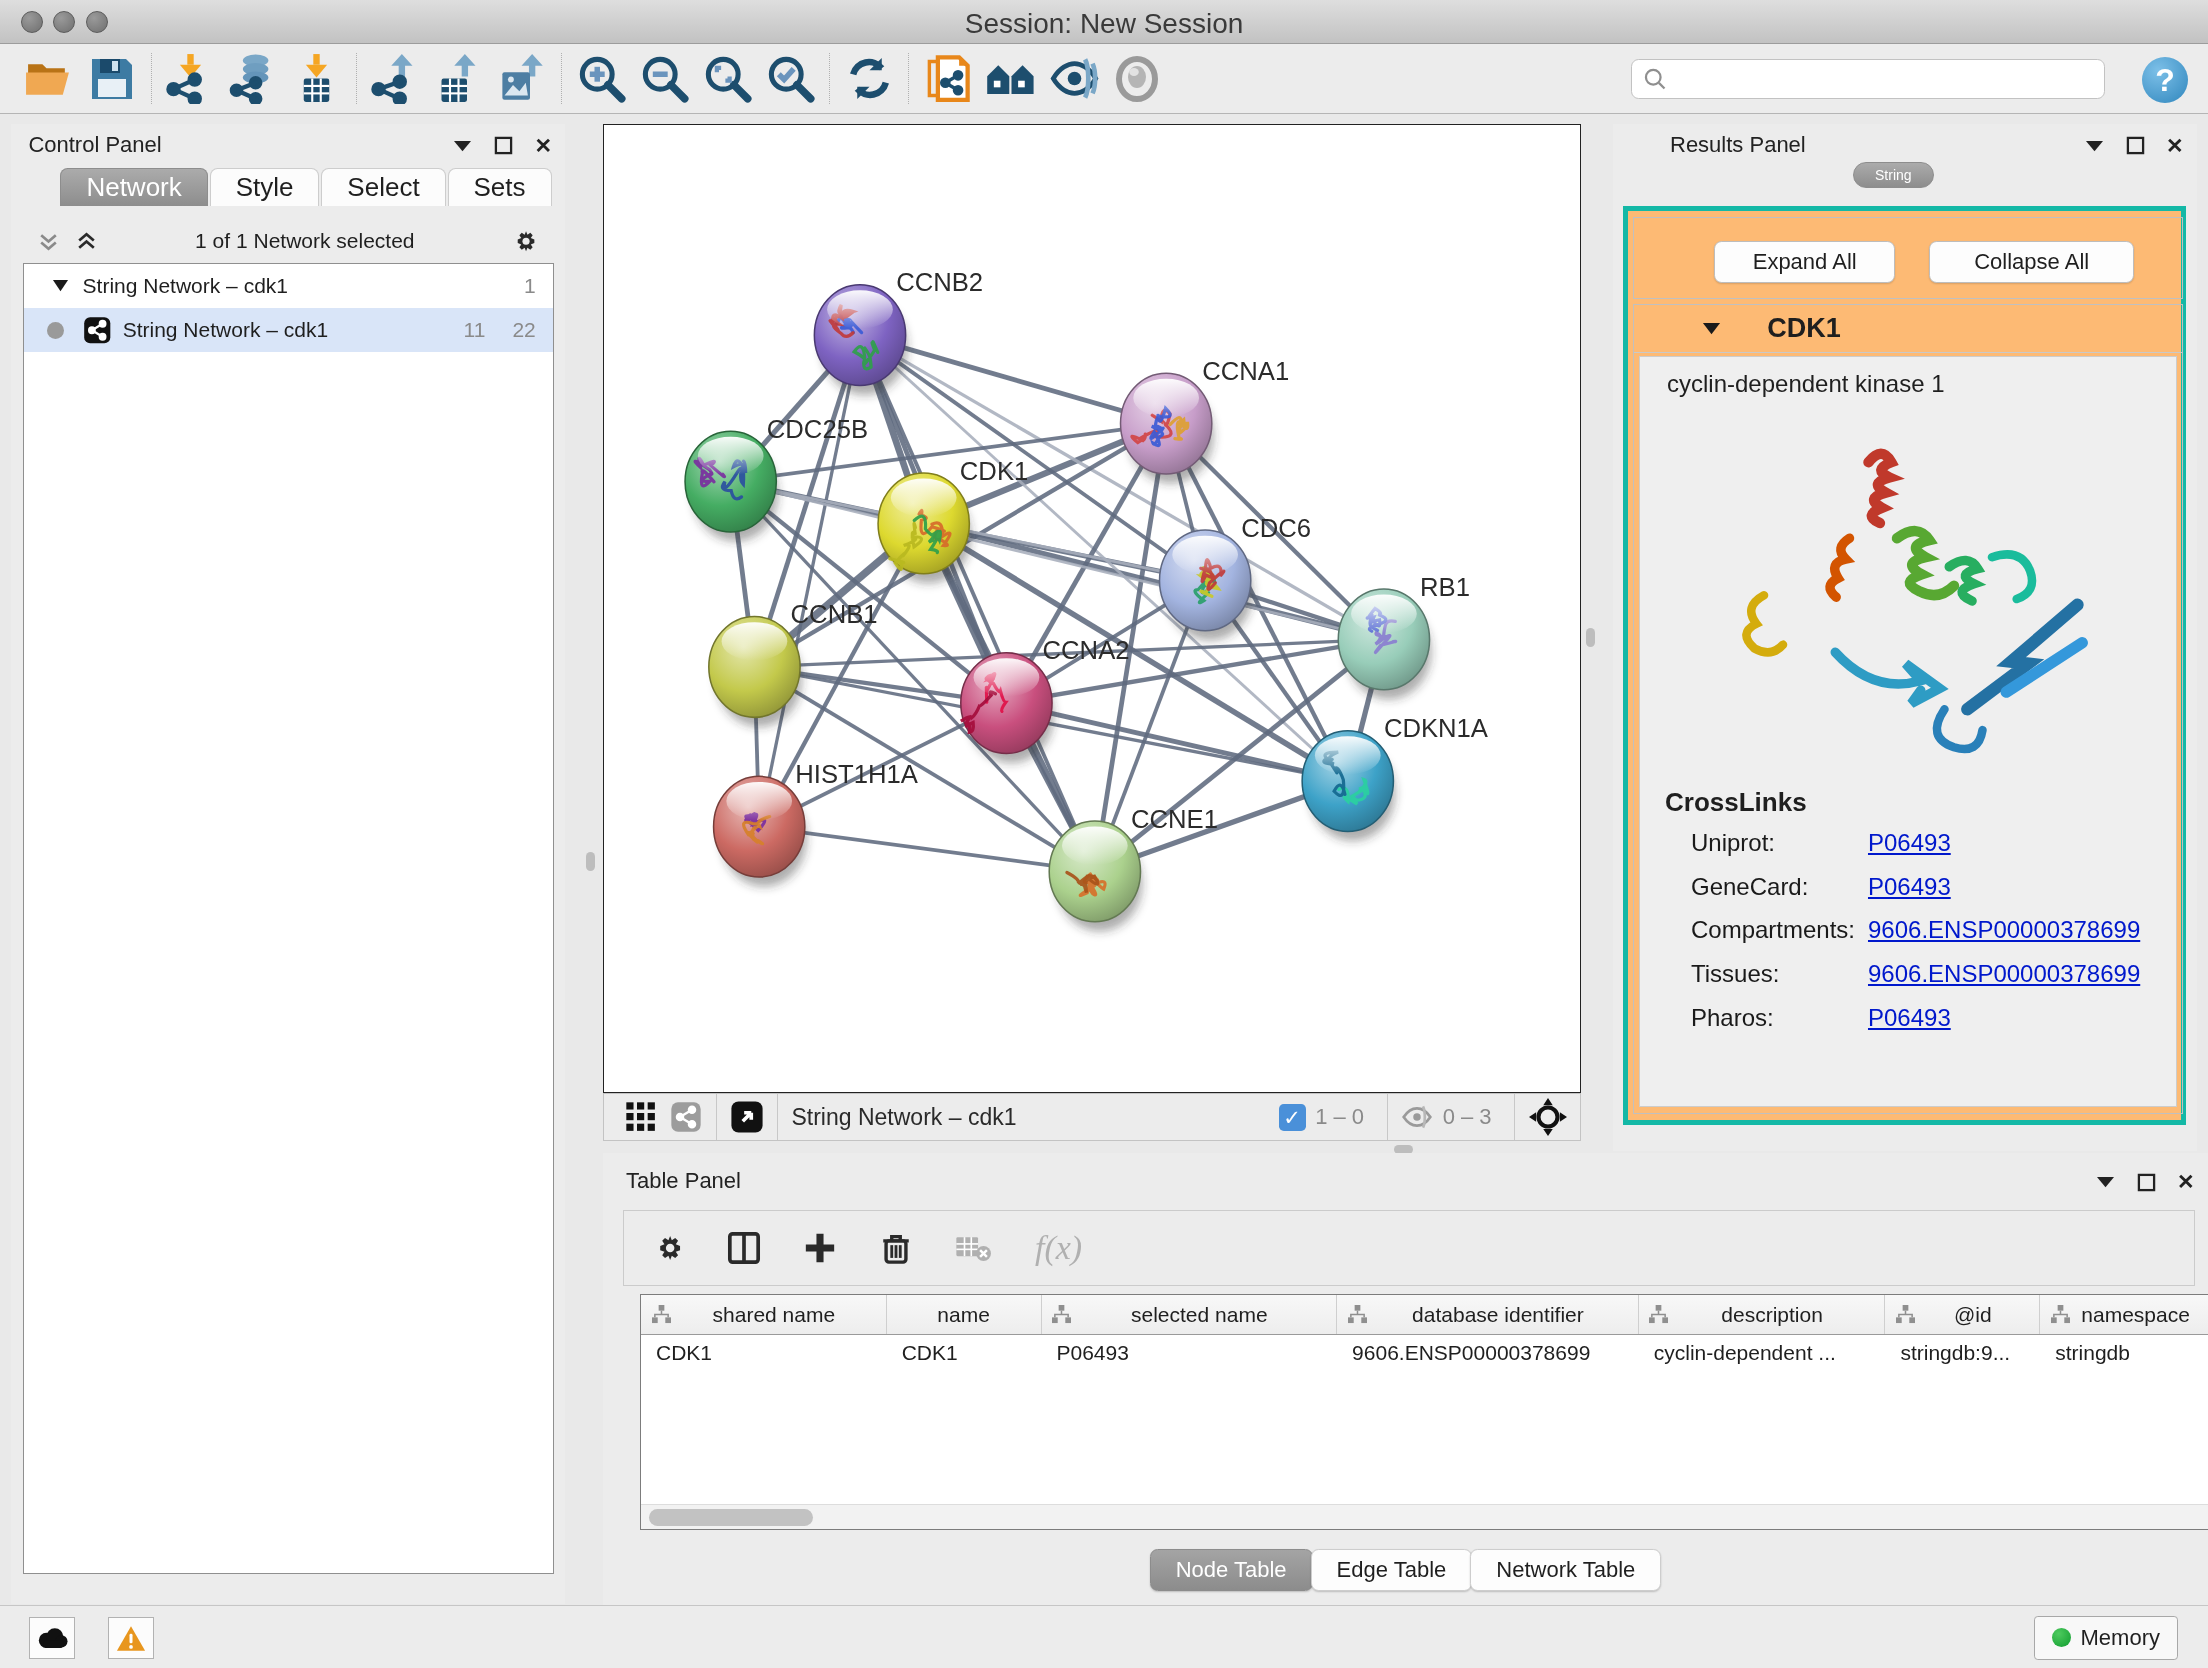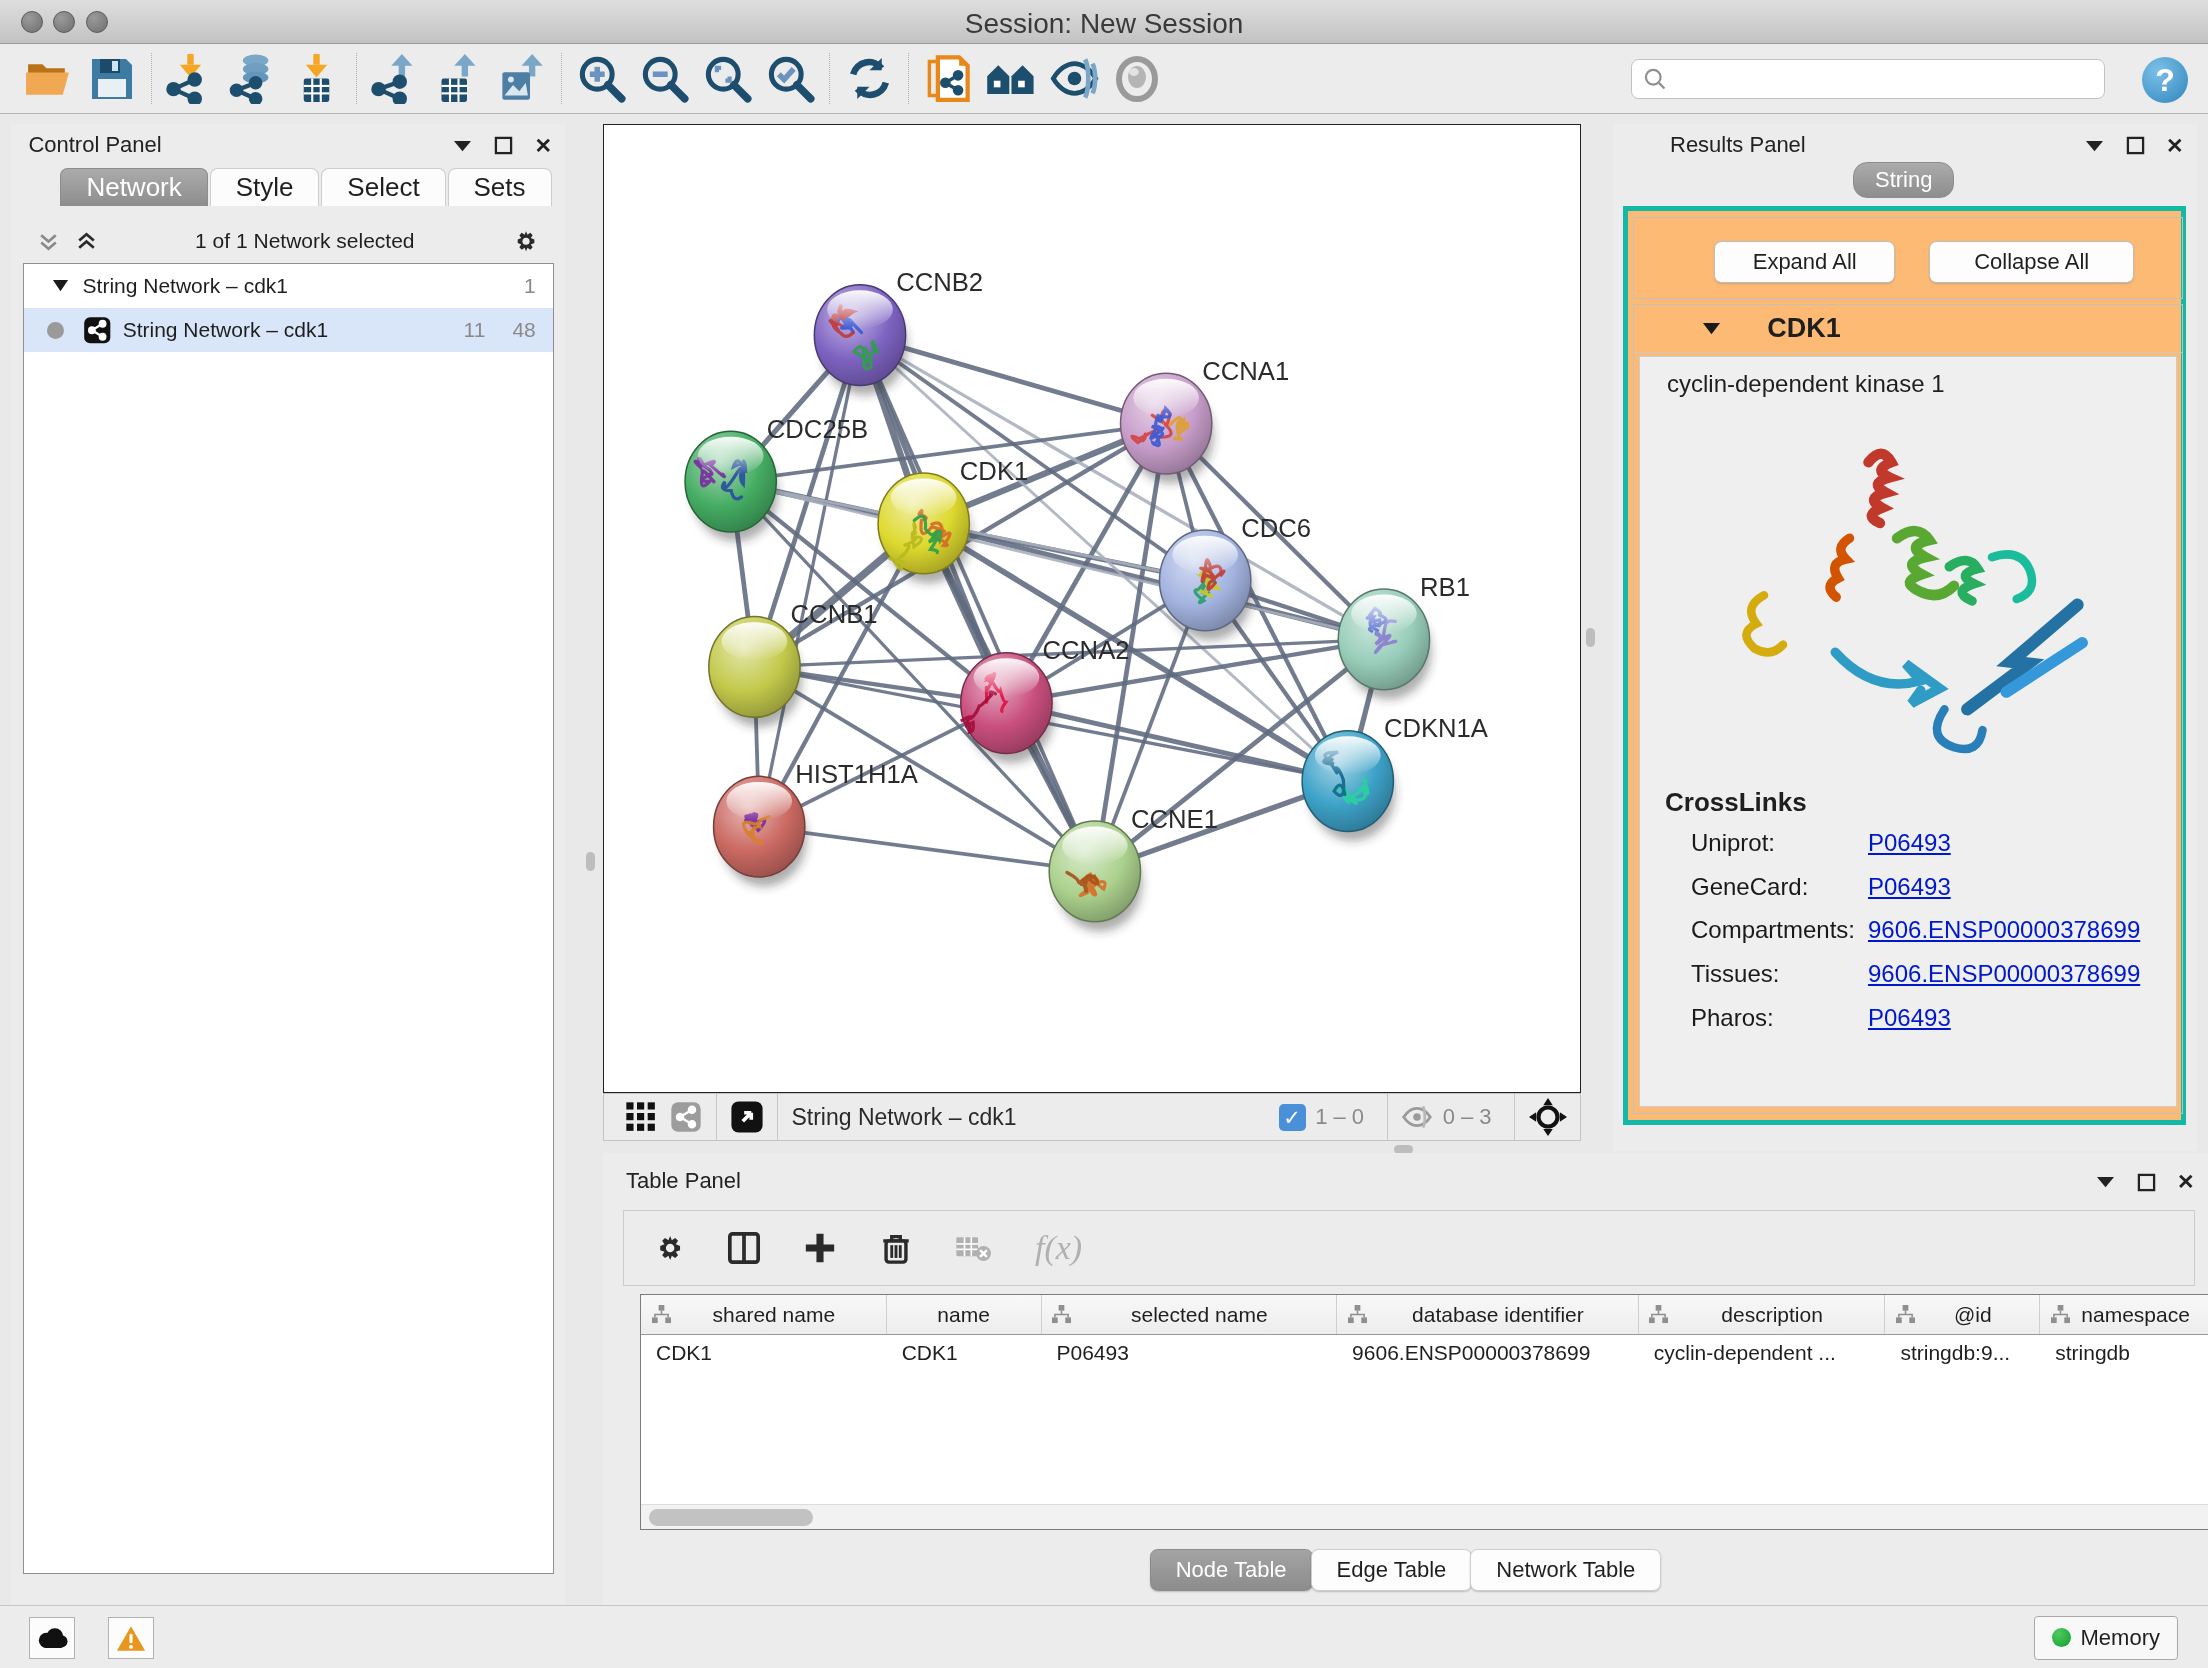--- a/index.html
+++ b/index.html
@@ -51,21 +51,21 @@
   .vsep { width:1px; height:46px; background:#c8c8c8; margin:0 13.3px; }
   .vtitle { font-size:23px; color:#2a2a2a; }
   .vnum { font-size:22px; color:#8a8a8a; margin:0 9.5px; }
   .chk { width:27px; height:27px; background:#4a90d9; border-radius:4.8px; color:#fff;
     font-size:21px; text-align:center; line-height:27px; }
 
   .grip { position:absolute; background:#bdbdbd; border-radius:7.6px; }
 
   
   .results { position:absolute; left:1613px; top:124px; width:584px; height:1027px; background:#ececec; }
-  .rtab { position:absolute; left:240px; top:38px; padding:3.8px 21px; font-size:22px; color:#fff;
+  .rtab { position:absolute; left:240px; top:38px; padding:3.8px 21px; font-size:14px; color:#fff;
     background:linear-gradient(#ababab,#8d8d8d); border-radius:14px; border:1px solid #8d8d8d; }
   .rbox { position:absolute; left:9.5px; top:82px; width:563px; height:919px;
     background:#fdba74; border:5px solid #14b8a6; }
   .btnrow { position:absolute; left:5.7px; top:5.7px; width:550px; height:82px; border:1px solid #c0c0c0; }
   .wbtn { position:absolute; top:23px; height:42px; background:#fdfdfd; border:1px solid #bdbdbd;
     border-radius:7.6px; font-size:22px; text-align:center; line-height:40px; box-shadow:0 1px 1.9px rgba(0,0,0,.15); }
   .secbox { position:absolute; left:5.7px; top:93px; width:550px; height:810px; border:1px solid #c0c0c0; }
   .sechead { height:48px; display:flex; align-items:center; border-bottom:1px solid #c9c9c9; }
   .secbody { position:absolute; left:4.8px; top:51px; width:538px; height:751px;
     background:#efefef; border:1px solid #cccccc; }
@@ -336,21 +336,21 @@
         <g stroke="#fff" stroke-width="1.8" fill="#fff">
             <circle cx="7.5" cy="12" r="2.4"></circle>
             <circle cx="16.5" cy="6.5" r="2.4"></circle>
             <circle cx="16.5" cy="17.5" r="2.4"></circle>
             <line x1="7.5" y1="12" x2="16.5" y2="6.5"></line>
             <line x1="7.5" y1="12" x2="16.5" y2="17.5"></line>
           </g>
       </svg>
       <span style="flex:1">String Network – cdk1</span>
       <span class="cnt" style="margin-right:27px">11</span>
-      <span class="cnt" style="margin-right:17px">48</span>
+      <span class="cnt" style="margin-right:17px">22</span>
     </div>
   </div>
 </div>
 
 <div class="canvas">
   <svg id="net-svg" width="976" height="967" viewBox="0 0 1026 1017">
       <defs>
         <filter id="nsh" x="-60%" y="-60%" width="220%" height="220%">
           <feGaussianBlur in="SourceGraphic" stdDeviation="5"></feGaussianBlur>
         </filter>

